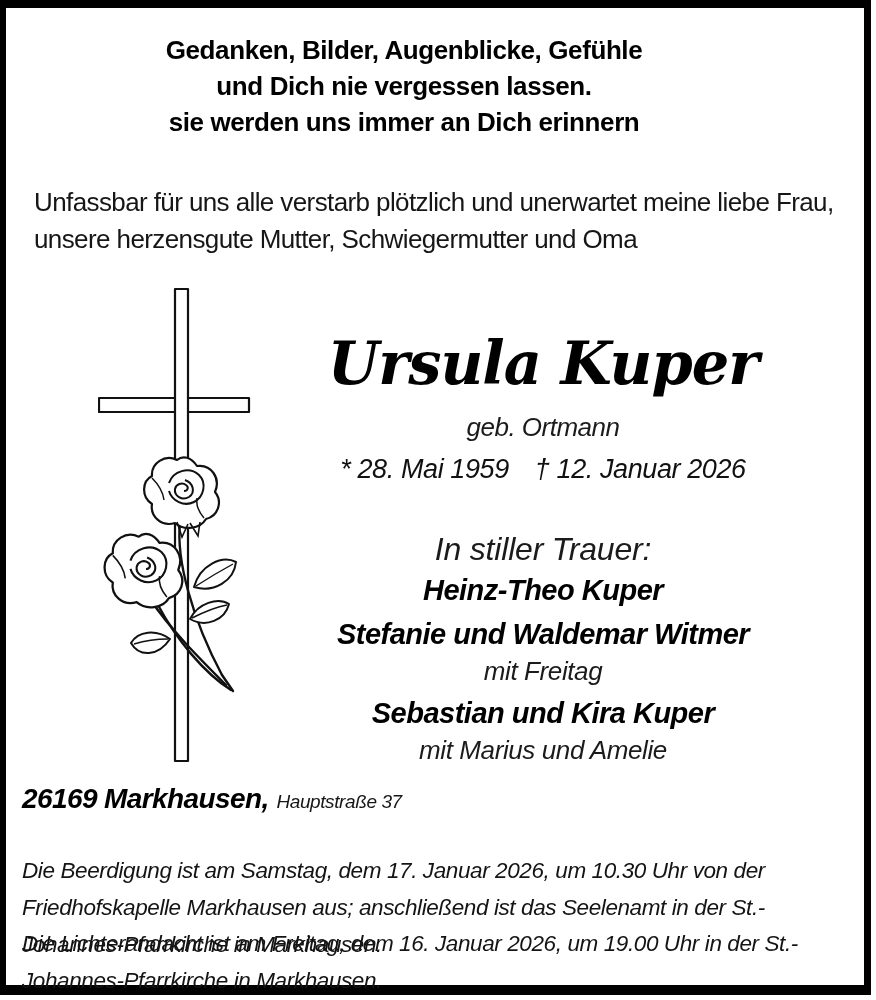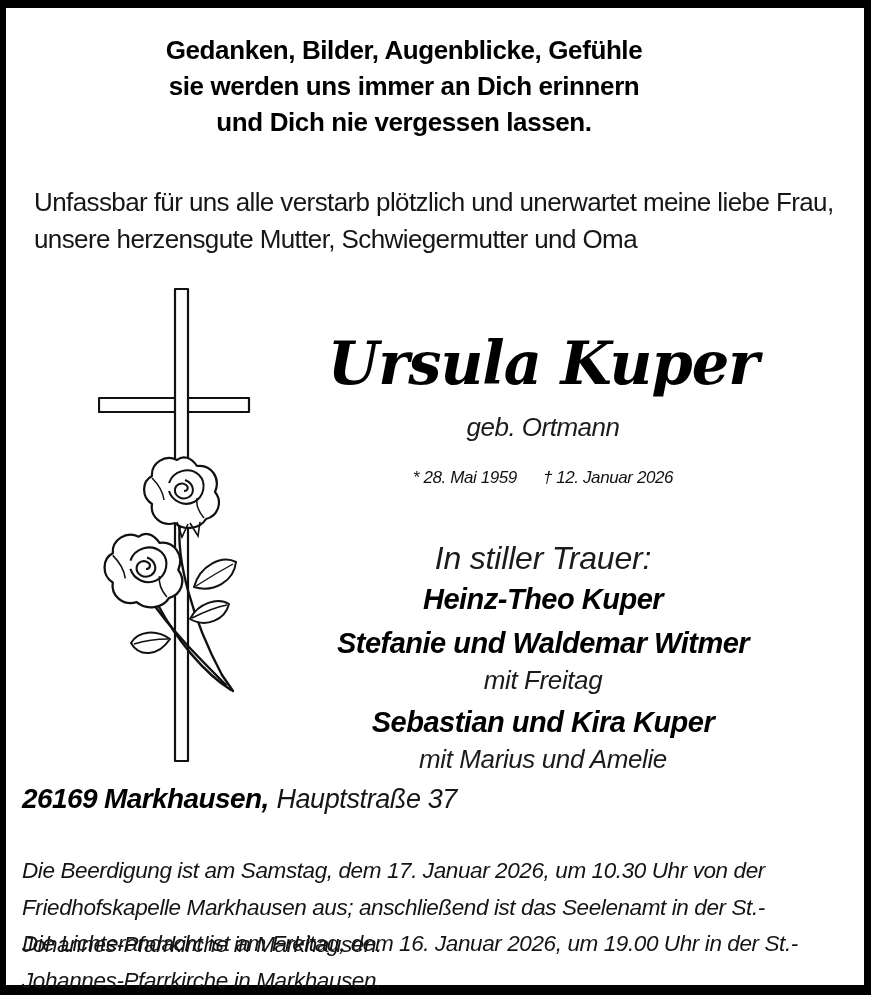--- a/index.html
+++ b/index.html
@@ -66,23 +66,23 @@
   .maiden-name {
     margin-top: 12px;
     font-style: italic;
     font-size: 26px;
     line-height: 30px;
     letter-spacing: -0.5px;
     color: #1b1b1b;
     text-align: center;
   }
   .dates {
-    margin-top: 21px;
-    font-style: italic;
-    font-size: 17px;
+    margin-top: 12px;
+    font-style: italic;
+    font-size: 27px;
     line-height: 30px;
     letter-spacing: -0.4px;
     color: #111;
   }
   .dates .death { margin-left: 26px; }
   .trauer-heading {
     margin-top: 50px;
     font-style: italic;
     font-size: 32px;
     line-height: 30px;
@@ -112,21 +112,21 @@
     line-height: 32px;
     white-space: nowrap;
   }
   .address-city {
     font-weight: bold;
     font-style: italic;
     letter-spacing: -0.6px;
   }
   .address-street {
     font-style: italic;
-    font-size: 27px;
+    font-size: 19px;
     letter-spacing: -0.4px;
     color: #161616;
     text-align: center;
   }
   .announcement {
     position: absolute;
     left: 22px;
     width: 840px;
     font-style: italic;
     font-size: 22.5px;
@@ -138,22 +138,22 @@
   .announcement.second { top: 925px; }
 </style>
 </head>
 <body>
 
 <div class="page">
   <div class="frame"></div>
 
   <div class="header-block">
     <div>Gedanken, Bilder, Augenblicke, Gefühle</div>
+    <div>und Dich nie vergessen lassen.</div>
     <div>sie werden uns immer an Dich erinnern</div>
-    <div>und Dich nie vergessen lassen.</div>
   </div>
 
   <div class="intro">Unfassbar für uns alle verstarb plötzlich und unerwartet meine liebe Frau, unsere herzensgute Mutter, Schwiegermutter und Oma</div>
 
   <svg class="cross-art" viewBox="0 0 160 478" xmlns="http://www.w3.org/2000/svg">
     <g fill="#ffffff" stroke="#111111" stroke-width="2.2" stroke-linejoin="round">
 
       <rect x="1" y="111" width="150" height="14"></rect>
 
       <rect x="77" y="2" width="13" height="472"></rect>

